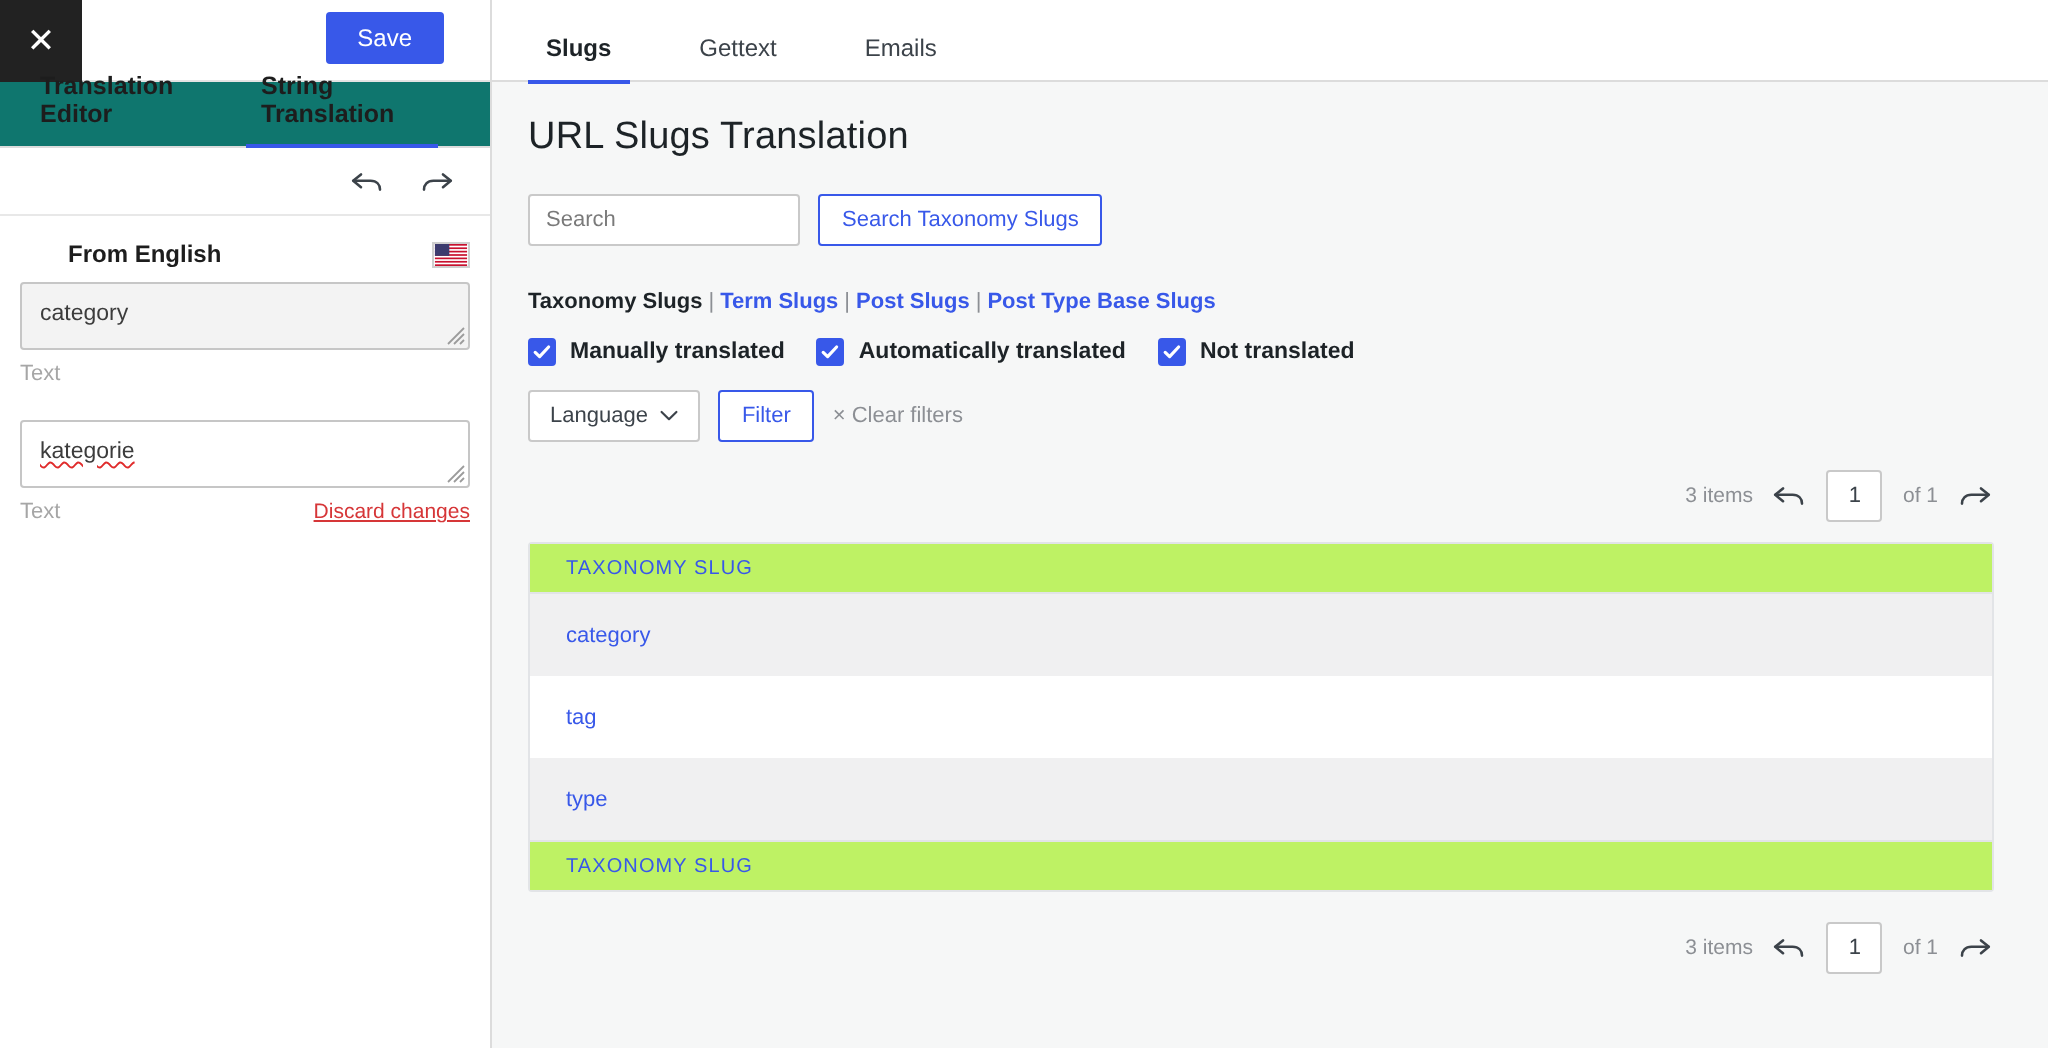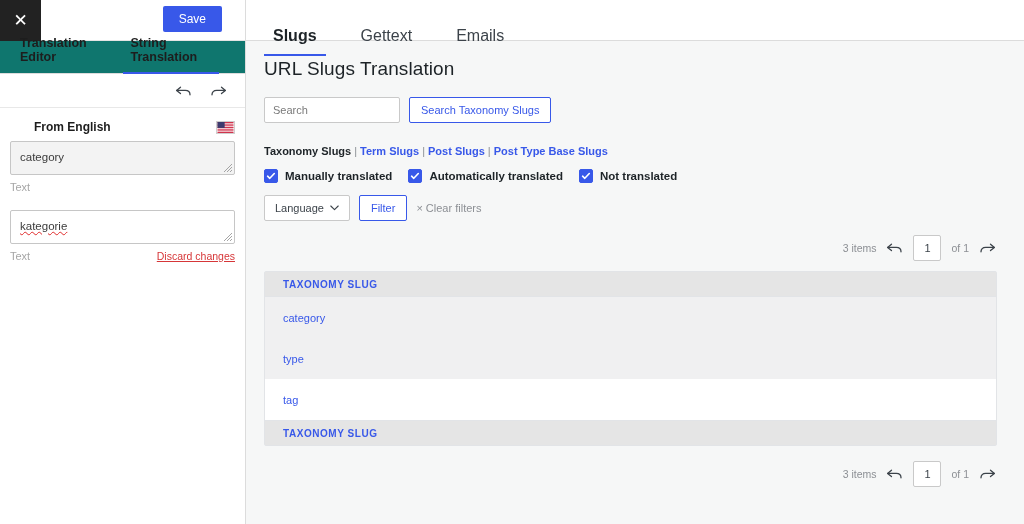--- a/index.html
+++ b/index.html
@@ -84,22 +84,22 @@
   
   .main {
     flex: 1; height: 524px; background: #f6f7f7; position: relative;
     overflow: hidden;
   }
   .main-tabs {
     height: 41px; background: #ffffff; display: flex; align-items: flex-end;
     border-bottom: 1px solid #dcdcdc; padding-left: 18px;
   }
   .m-tab {
-    font-size: 16px; color: #3c434a; padding: 0 9px 9px 9px; margin-right: 26px;
-    cursor: pointer; border-bottom: 2px solid transparent; position: relative; top: 16px; margin-top: 15px;
+    font-size: 12px; color: #3c434a; padding: 0 9px 9px 9px; margin-right: 26px;
+    cursor: pointer; border-bottom: 2px solid transparent; position: relative; top: 2px; margin-top: 15px;
   }
   .m-tab.active { color: #1d2327; font-weight: bold; border-bottom-color: #3858e9; }
 
   .main-inner { padding: 17px 27px 0 18px; }
   .page-title { font-size: 19px; font-weight: normal; color: #1d2327; letter-spacing: .1px; }
 
   .search-row { display: flex; align-items: center; gap: 9px; margin-top: 17px; }
   .search-input {
     width: 136px; height: 26px; border: 1px solid #c9c9c9; border-radius: 2px;
     font-family: inherit; font-size: 11px; padding: 0 8px; color: #3c3c3c;
@@ -146,22 +146,22 @@
     color: #3c434a; padding: 0;
   }
   .pg-of { font-size: 10.5px; color: #8c8f94; }
 
   .table {
     margin-top: 10px; background: #fff; border: 1px solid #e2e4e7;
     border-radius: 2px; width: 733px;
   }
   .t-head, .t-foot {
     height: 25px; display: flex; align-items: center; padding-left: 18px;
-    font-size: 10px; font-weight: bold; color: #3858e9; letter-spacing: .55px;
-    background: #e5e5e5;
+    font-size: 10px; font-weight: normal; color: #3858e9; letter-spacing: .55px;
+    background: #bef264;
   }
   .t-head { border-bottom: 1px solid #e2e4e7; }
   .t-foot { border-top: 1px solid #e2e4e7; }
   .t-row {
     height: 41px; display: flex; align-items: center; padding-left: 18px;
     font-size: 11px; color: #3858e9; cursor: pointer;
   }
   .t-row.alt { background: #f0f0f1; }
   .t-row.plain { background: #ffffff; }
   .t-slug { text-decoration: none; color: #3858e9; }
@@ -331,25 +331,25 @@
             <path d="M15.2 6.4 H6.7 C3.6 6.4 2 8.3 2 10.8" fill="none" stroke="#3c434a" stroke-width="1.3" stroke-linecap="round"></path>
           </svg>
         </span>
       </div>
 
       <div class="table">
         <div class="t-head">TAXONOMY SLUG</div>
         <div class="t-row alt">
           <a class="t-slug">category</a>
         </div>
+        <div class="t-row plain">
+          <a class="t-slug">tag</a>
+        </div>
         <div class="t-row alt">
           <a class="t-slug">type</a>
-        </div>
-        <div class="t-row plain">
-          <a class="t-slug">tag</a>
         </div>
         <div class="t-foot">TAXONOMY SLUG</div>
       </div>
 
       <div class="pager pager-bottom">
         <span class="pg-items">3 items</span>
         <span class="pg-arrow">
           <svg width="17" height="14" viewBox="0 0 17 14">
             <path d="M5.5 3.2 L1.6 6.4 L5.5 9.6" fill="none" stroke="#3c434a" stroke-width="1.3" stroke-linecap="round" stroke-linejoin="round"></path>
             <path d="M1.8 6.4 H10.3 C13.4 6.4 15 8.3 15 10.8" fill="none" stroke="#3c434a" stroke-width="1.3" stroke-linecap="round"></path>

